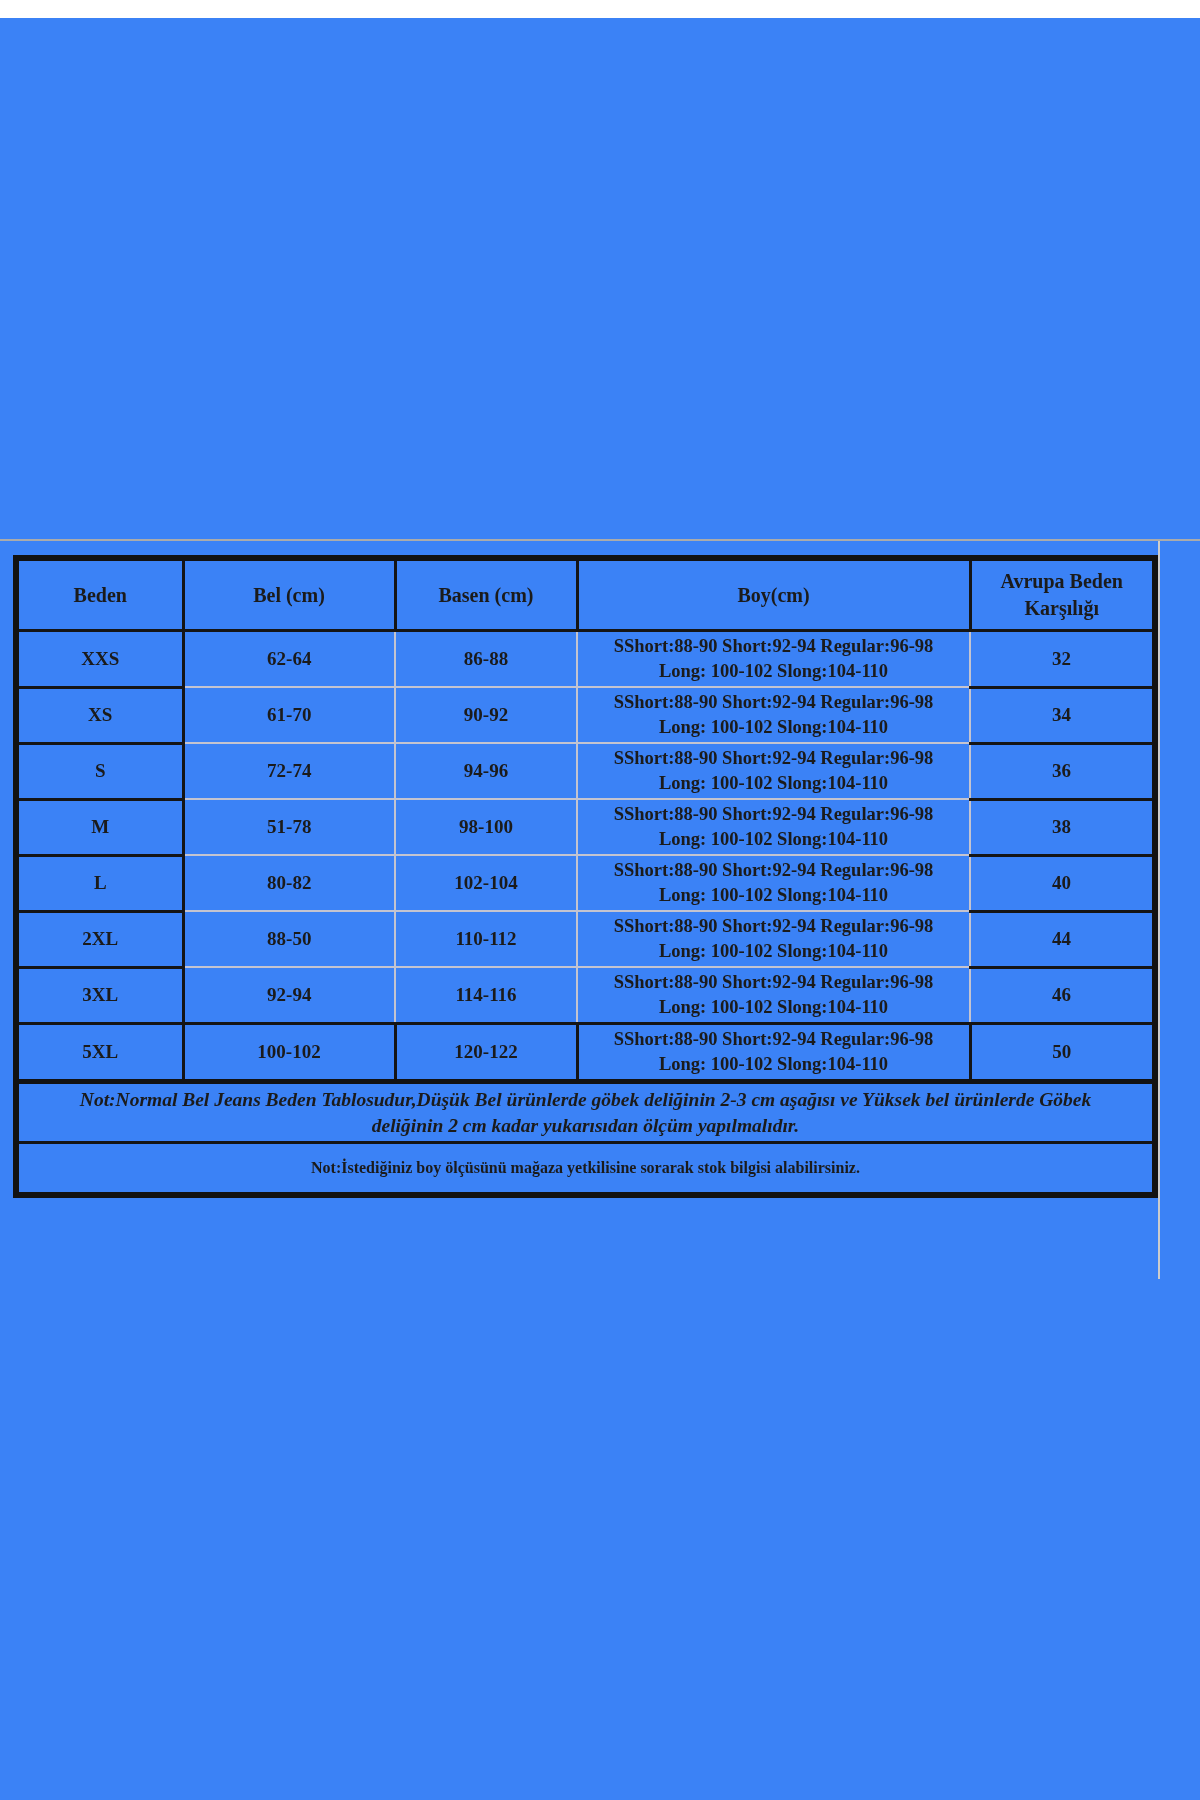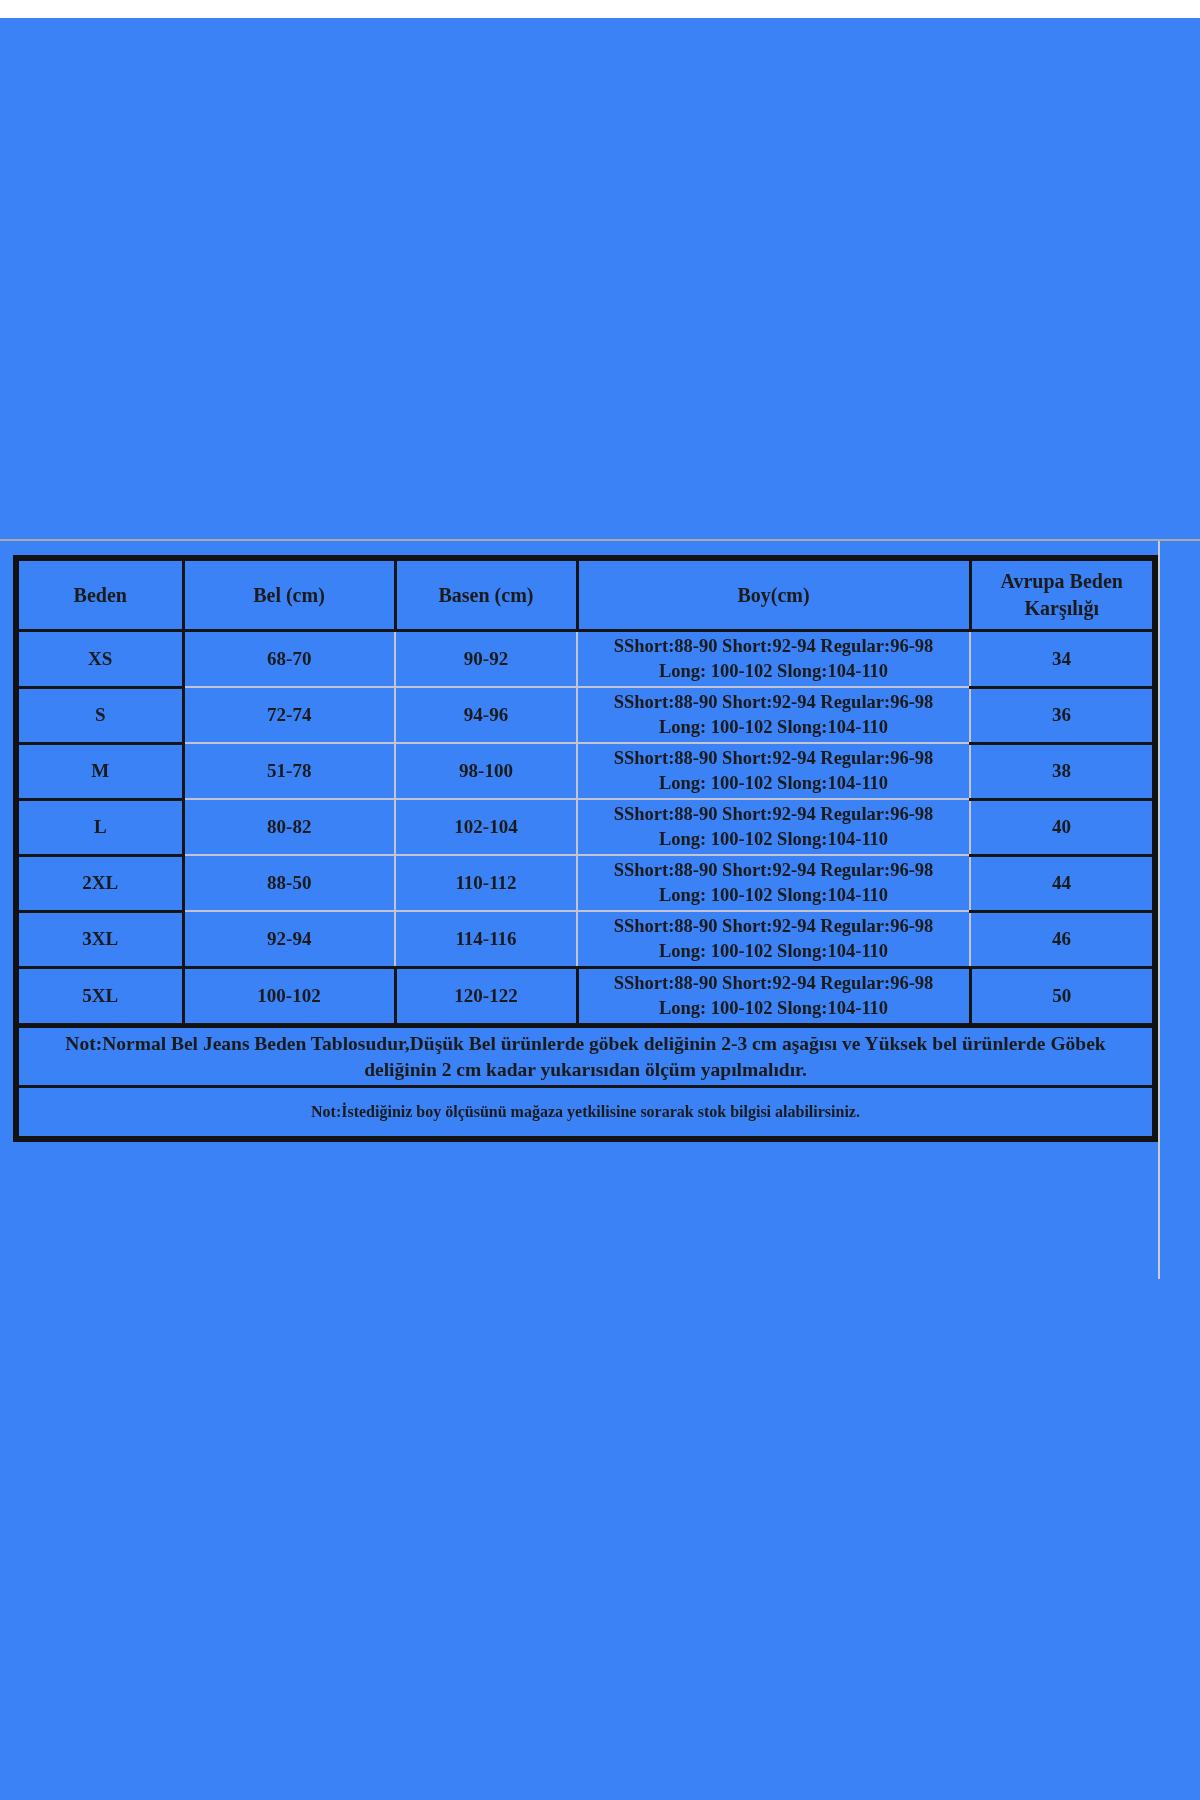--- a/index.html
+++ b/index.html
@@ -88,20 +88,21 @@
     font-size: 18.5px;
     white-space: nowrap;
   }
   .size-table tr.note-row-1 td {
     border-top: 5px solid #121212;
     border-bottom: 3px solid #151515;
     height: 55px;
     font-size: 19.5px;
     line-height: 26px;
     padding: 1px 14px;
+    font-style: italic;
   }
   .size-table tr.note-row-2 td {
     height: 46px;
     font-size: 16px;
     padding: 1px 14px;
   }
 </style>
 </head>
 <body>
 
@@ -123,24 +124,34 @@
         <th>Beden</th>
         <th>Bel (cm)</th>
         <th>Basen (cm)</th>
         <th>Boy(cm)</th>
         <th>
           <div>Avrupa Beden</div>
           <div>Karşılığı</div>
         </th>
       </tr>
 
+      <tr>
+        <td class="first">XXS</td>
+        <td class="mid">62-64</td>
+        <td class="mid">86-88</td>
+        <td class="mid">
+          <div class="boy-line">SShort:88-90 Short:92-94 Regular:96-98</div>
+          <div class="boy-line">Long: 100-102 Slong:104-110</div>
+        </td>
+        <td class="last">32</td>
+      </tr>
 
       <tr>
         <td class="first">XS</td>
-        <td class="mid">68-70</td>
+        <td class="mid">61-70</td>
         <td class="mid">90-92</td>
         <td class="mid">
           <div class="boy-line">SShort:88-90 Short:92-94 Regular:96-98</div>
           <div class="boy-line">Long: 100-102 Slong:104-110</div>
         </td>
         <td class="last">34</td>
       </tr>
 
       <tr>
         <td class="first">S</td>

